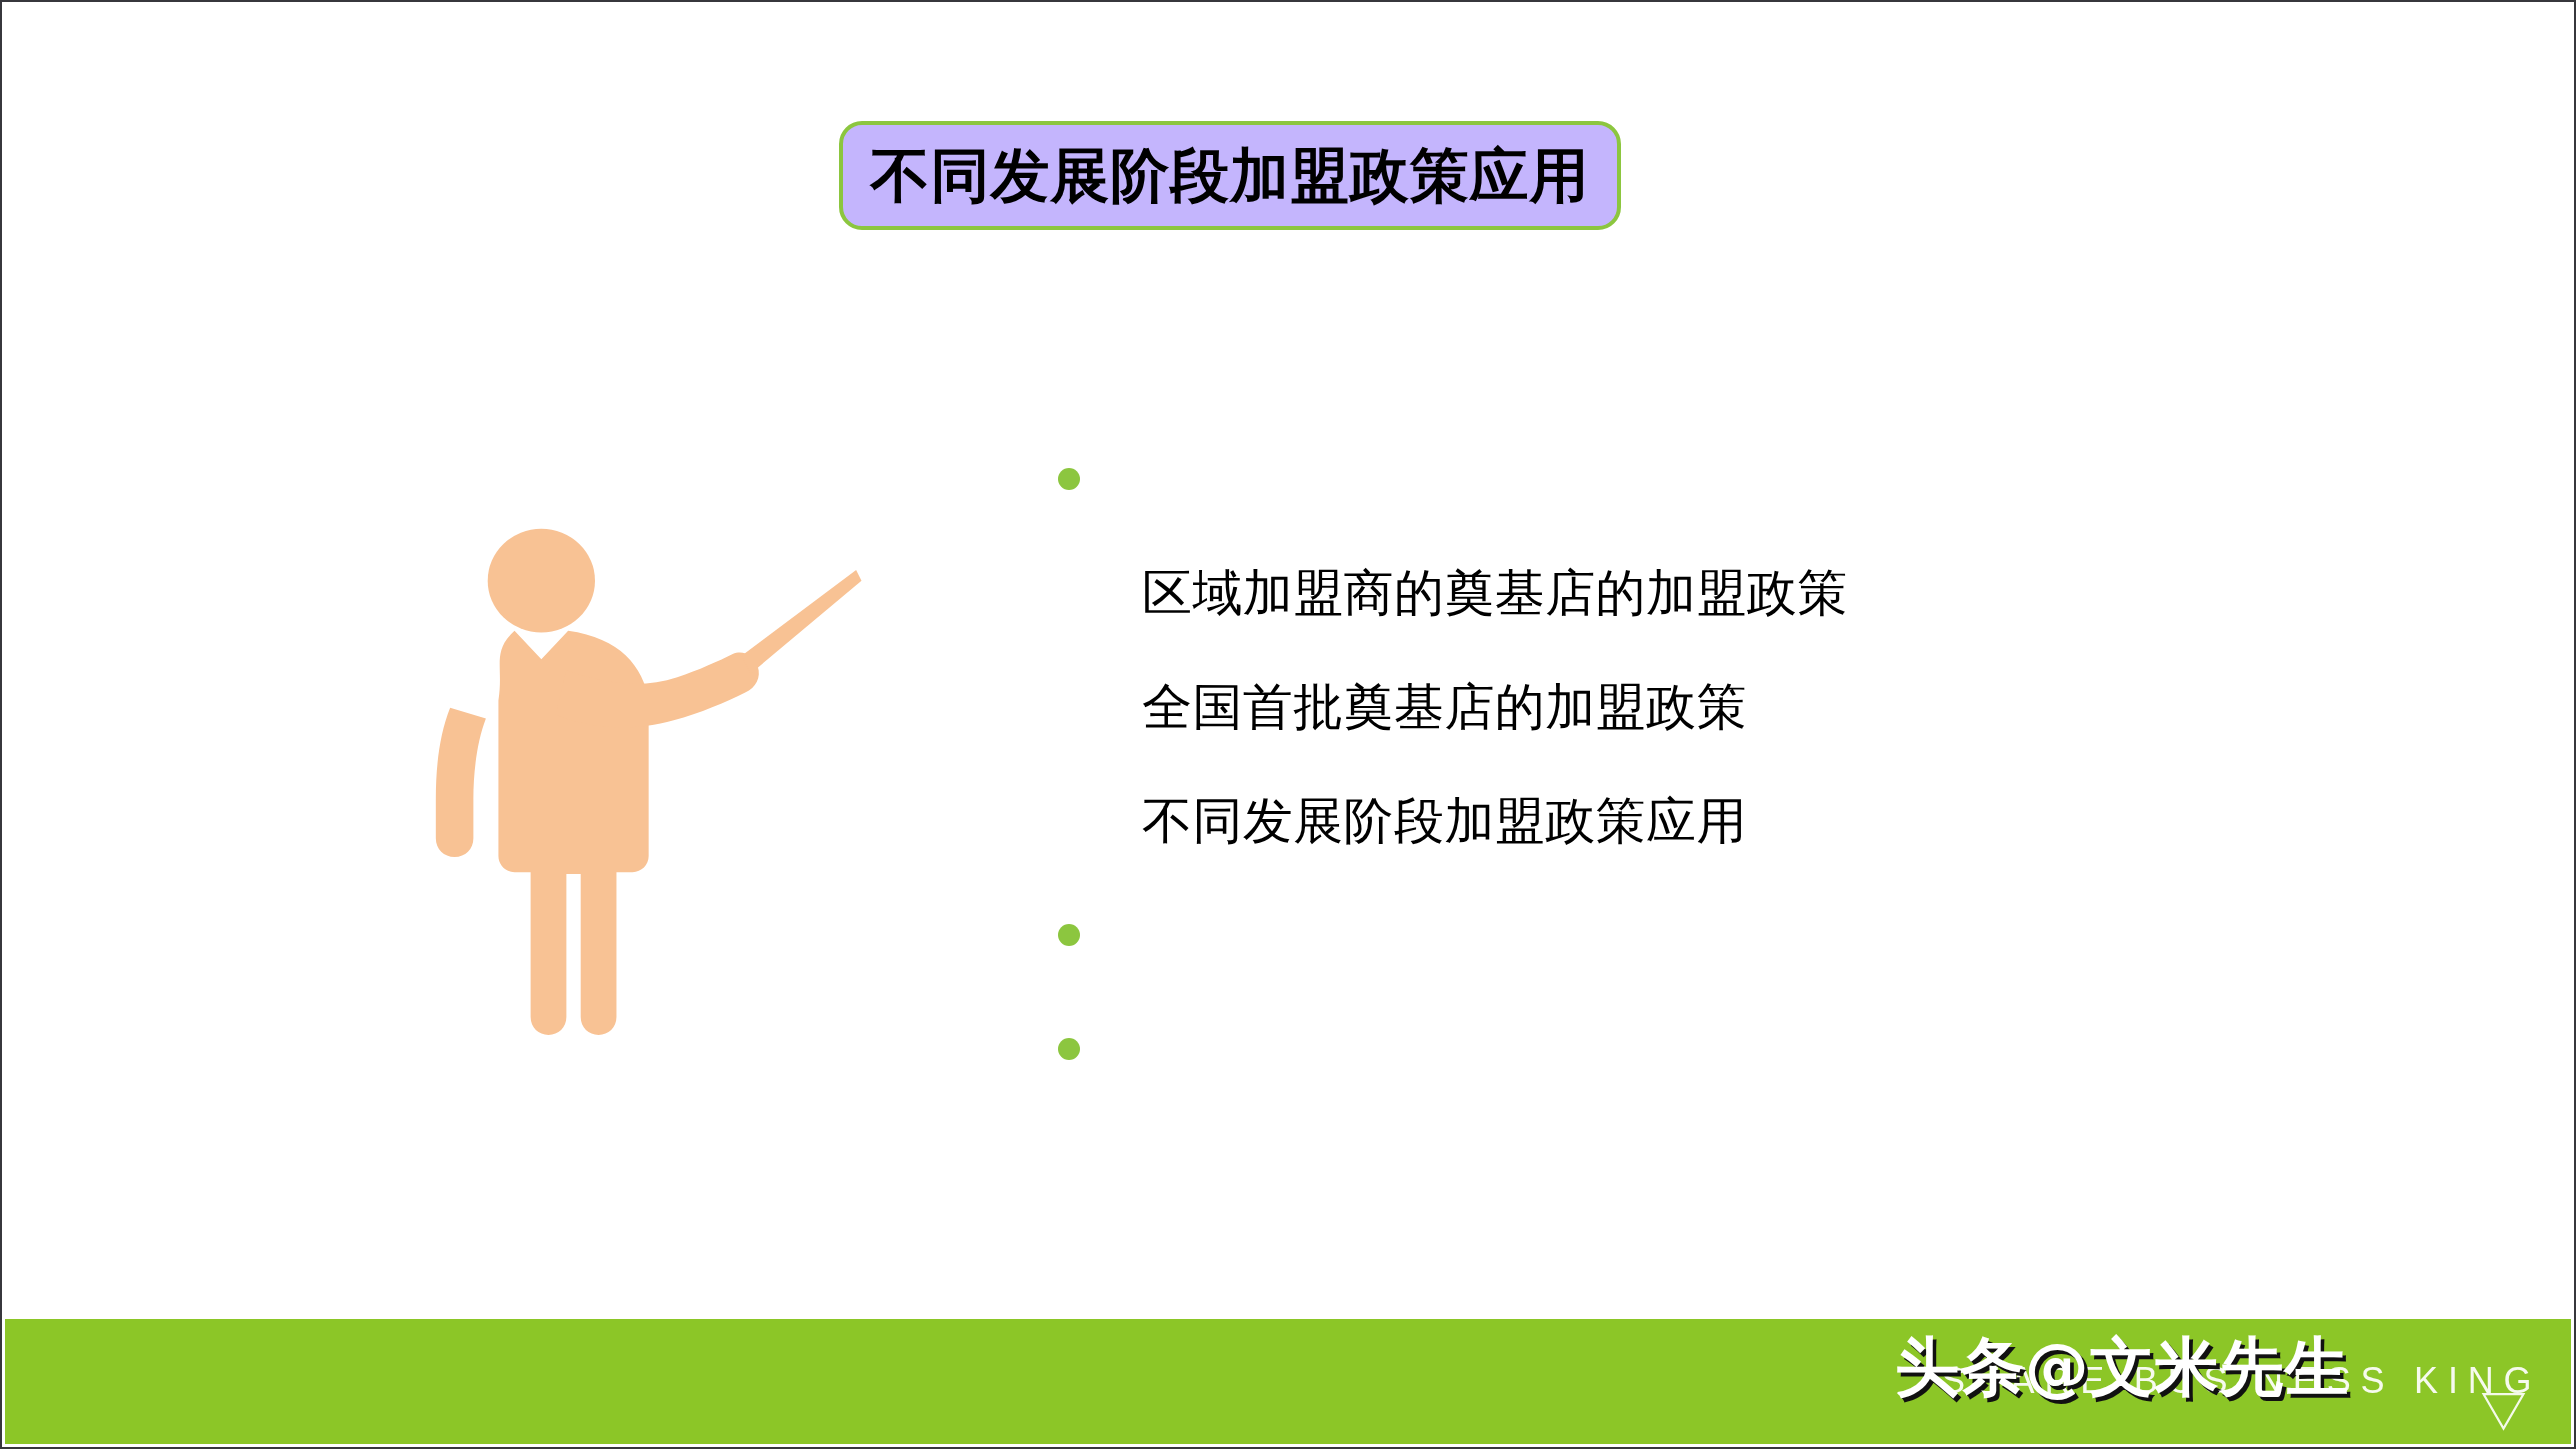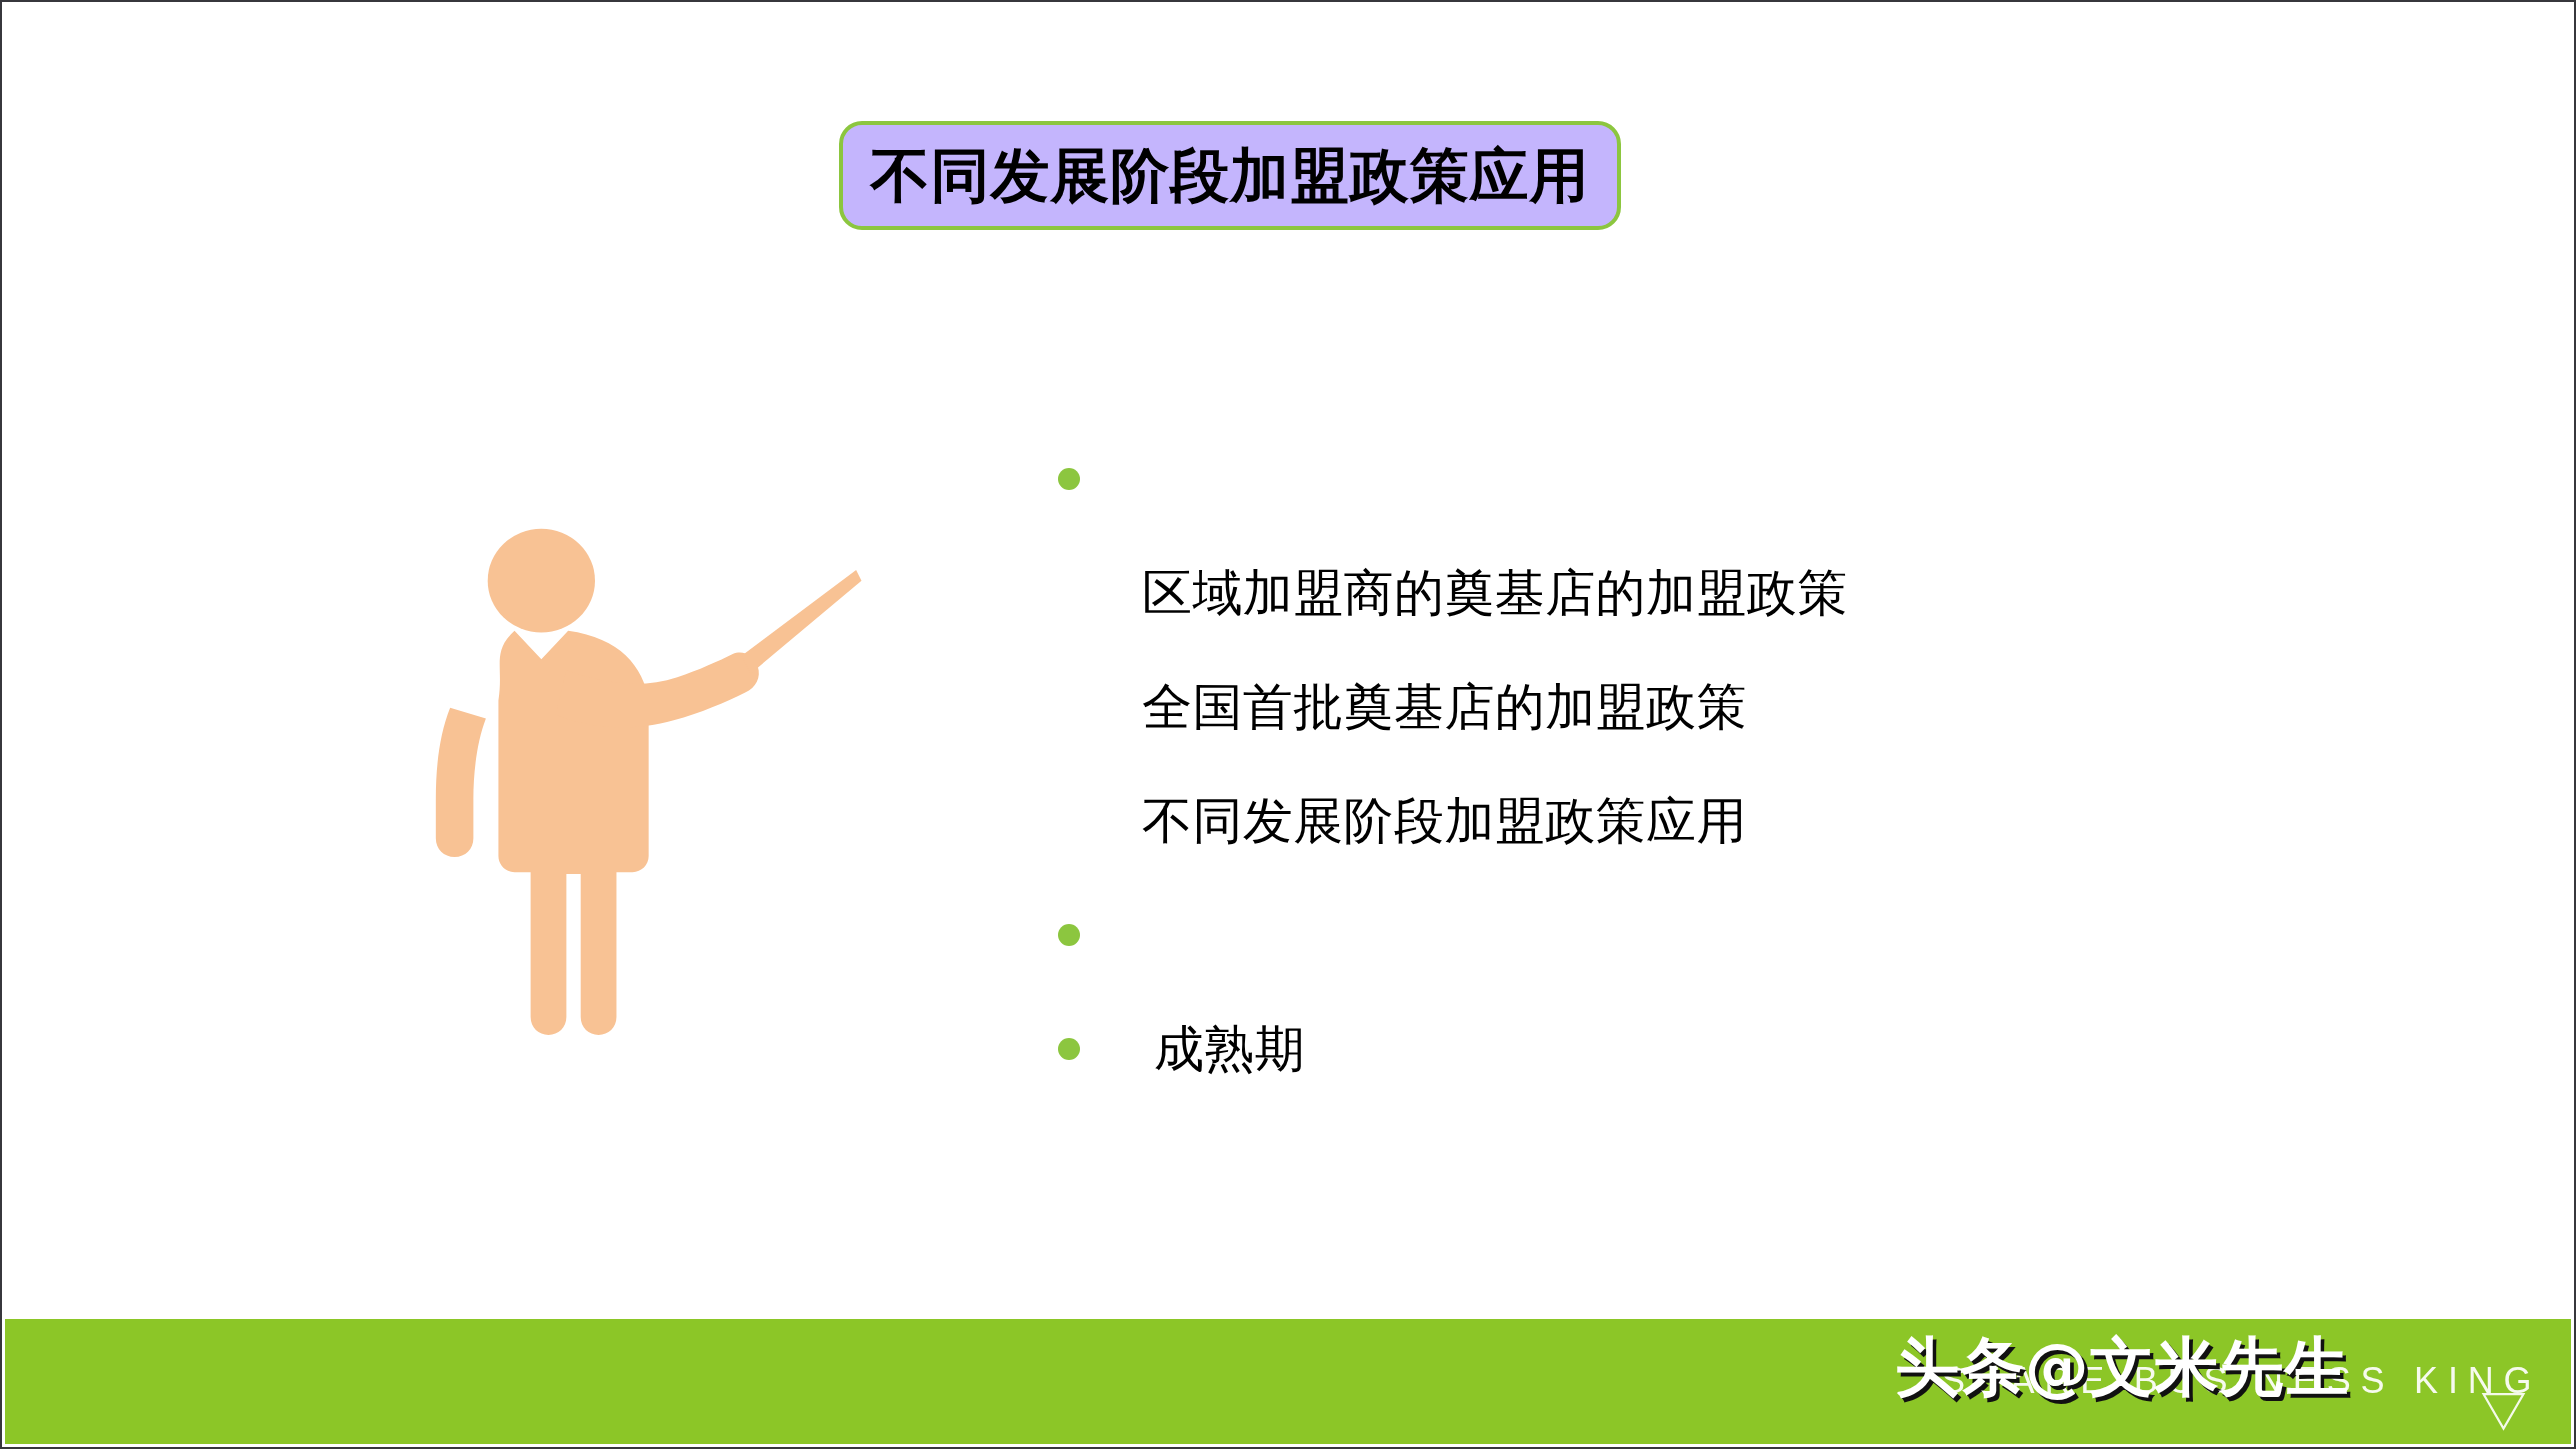--- a/index.html
+++ b/index.html
@@ -218,21 +218,20 @@
     <div class="line sub">
       <span class="line-text">不同发展阶段加盟政策应用</span>
     </div>
 
     <div class="line">
       <span class="bullet-dot"></span>
     </div>
 
     <div class="line">
       <span class="bullet-dot"></span>
-      <span class="line-text">成熟期</span>
     </div>
 
   </div>
 
   <div class="footer-bar"></div>
 
   <div class="footer-caption">SHARE BUSINESS KING</div>
 
   <div class="footer-deco">
     <svg viewBox="0 0 52 52" xmlns="http://www.w3.org/2000/svg" aria-hidden="true">

